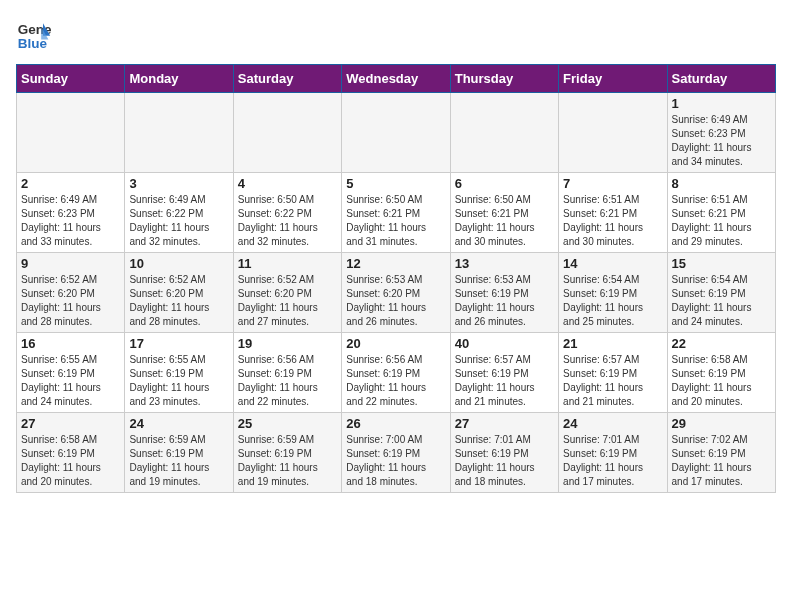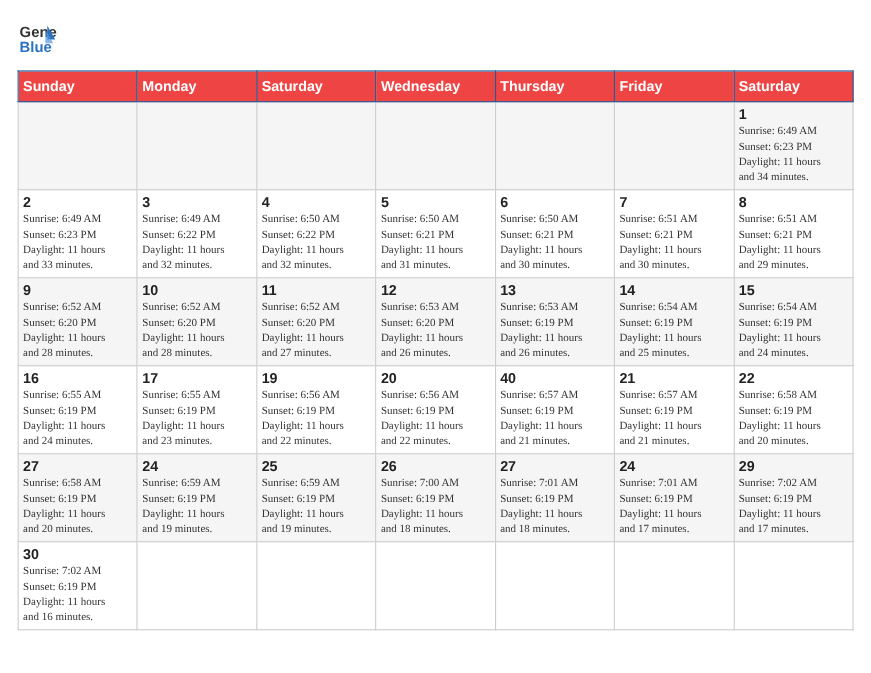--- a/index.html
+++ b/index.html
@@ -37,21 +37,21 @@
     .location {
       font-size: 14px;
       color: #555;
     }
     .calendar {
       width: 100%;
       border-collapse: collapse;
       border: 1px solid #ccc;
     }
     .calendar th {
-      background-color: #ef4444;
+      background-color: #701a75;
       color: #fff;
       font-size: 13px;
       font-weight: bold;
       padding: 6px 4px;
       text-align: left;
       border: 1px solid #1a5ea0;
     }
     .calendar td {
       vertical-align: top;
       width: calc(100% / 7);
@@ -72,21 +72,20 @@
       font-size: 13px;
       font-weight: bold;
       color: #222;
       display: block;
       margin-bottom: 2px;
     }
     .day-info {
       font-size: 10px;
       color: #333;
       line-height: 1.4;
-      font-family: Liberation Serif, serif;
     }
     .empty-cell {
       background: #f5f5f5;
     }
     
     .row-1 td { background: #f5f5f5; }
     .row-2 td { background: #fff; }
     .row-3 td { background: #f5f5f5; }
     .row-4 td { background: #fff; }
     .row-5 td { background: #f5f5f5; }
@@ -339,29 +338,14 @@
 and 17 minutes.</div>
         </td>
         <td>
           <span class="day-number">29</span>
           <div class="day-info" style="white-space: pre-line;">Sunrise: 7:02 AM
 Sunset: 6:19 PM
 Daylight: 11 hours
 and 17 minutes.</div>
         </td>
       </tr>
-      <tr class="row-6">
-        <td>
-          <span class="day-number">30</span>
-          <div class="day-info" style="white-space: pre-line;">Sunrise: 7:02 AM
-Sunset: 6:19 PM
-Daylight: 11 hours
-and 16 minutes.</div>
-        </td>
-        <td class="empty-cell"></td>
-        <td class="empty-cell"></td>
-        <td class="empty-cell"></td>
-        <td class="empty-cell"></td>
-        <td class="empty-cell"></td>
-        <td class="empty-cell"></td>
-      </tr>
     </tbody>
 </table>
 
 </body></html>

